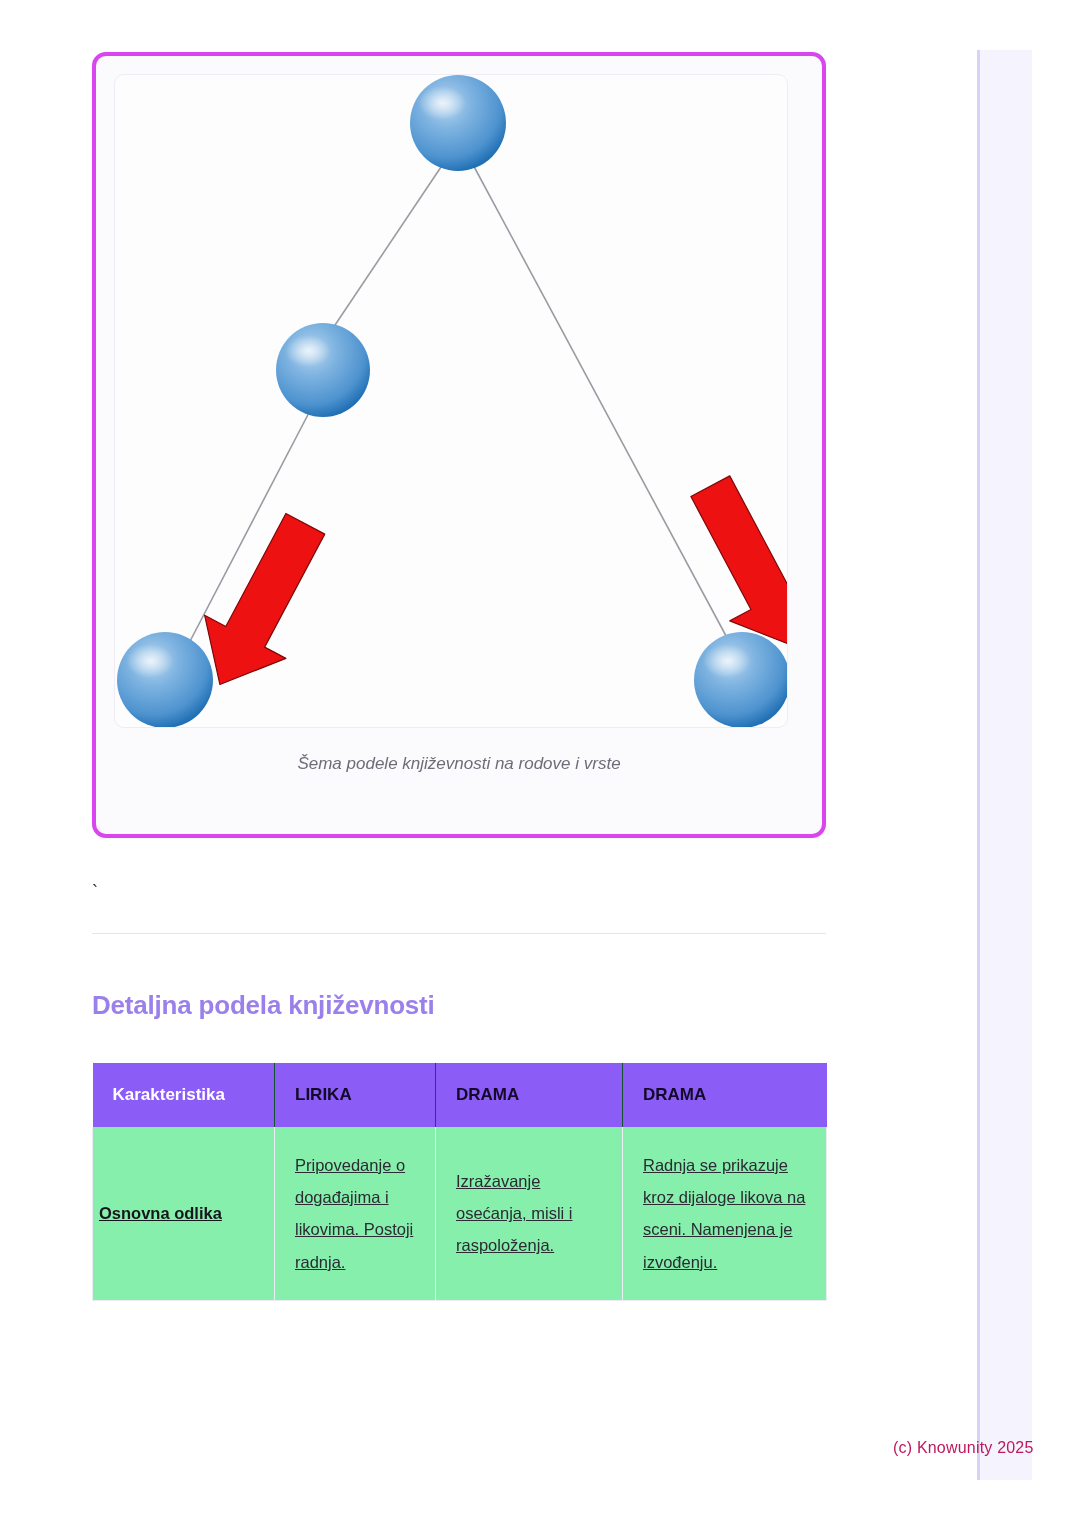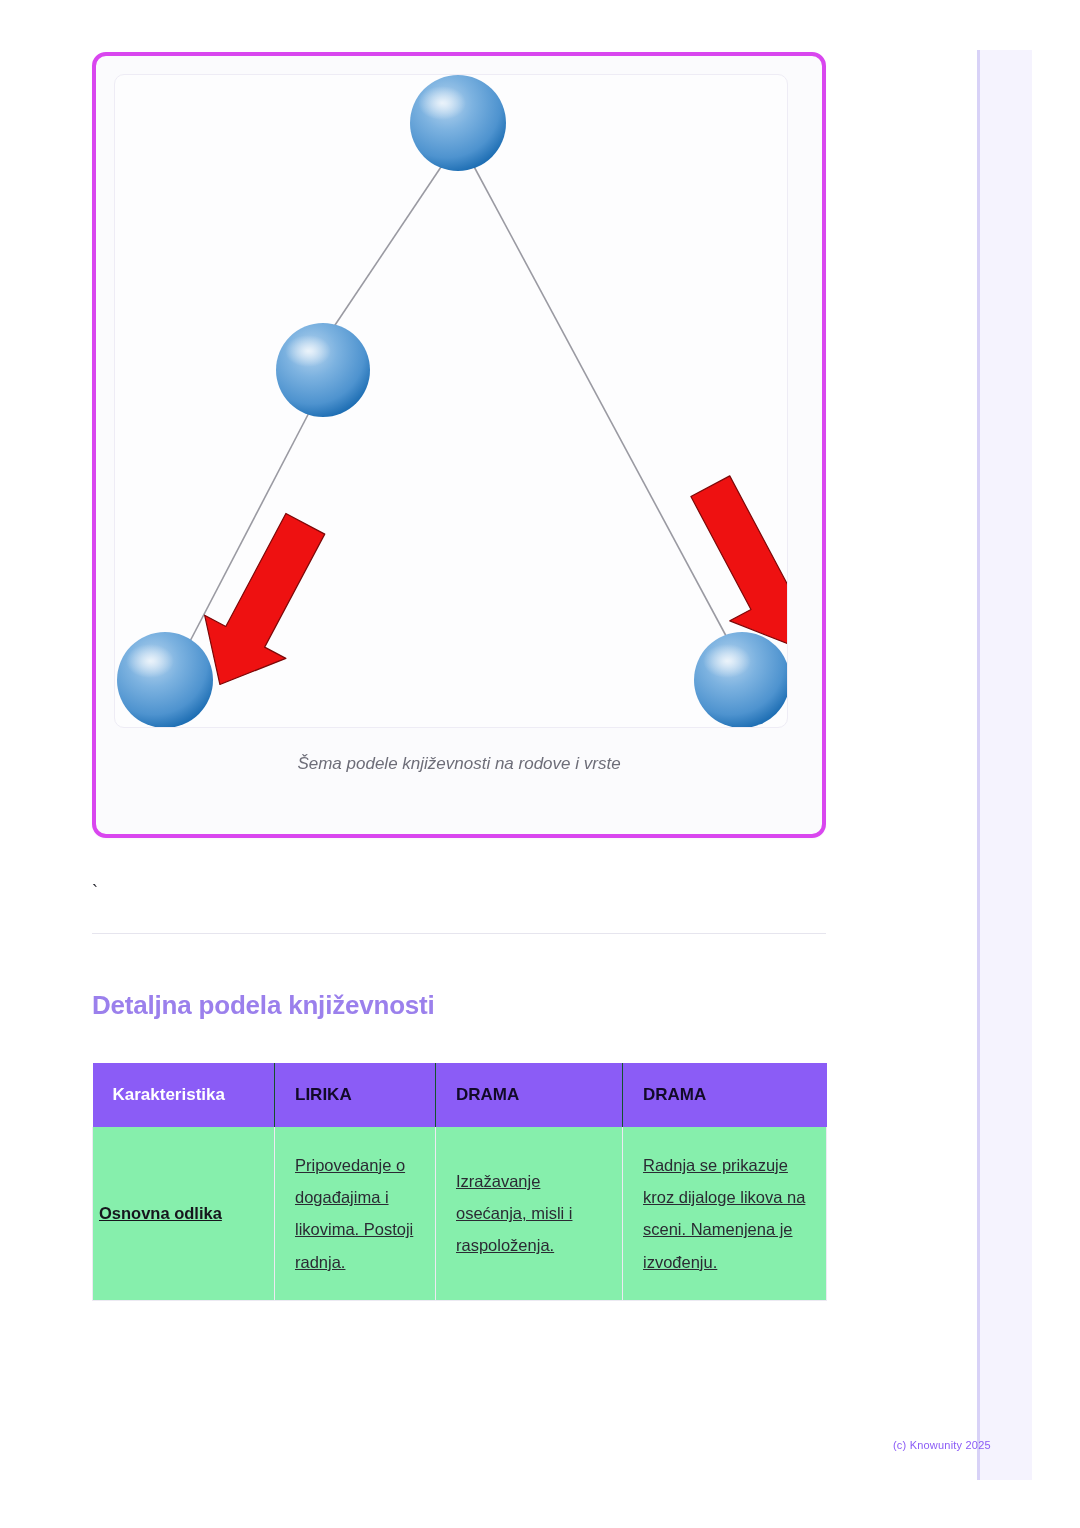--- a/index.html
+++ b/index.html
@@ -26,22 +26,22 @@
     height: 1430px;
     background: #f5f3fe;
     border-left: 3px solid #d8d2f7;
   }
 
   
   #watermark {
     position: absolute;
     left: 893px;
     top: 1439px;
-    font-size: 11px;
-    color: #8b5cf6;
+    font-size: 16px;
+    color: #be185d;
     letter-spacing: 0.2px;
     white-space: nowrap;
     z-index: 5;
   }
 
   
   #content {
     position: absolute;
     left: 92px;
     top: 52px;

